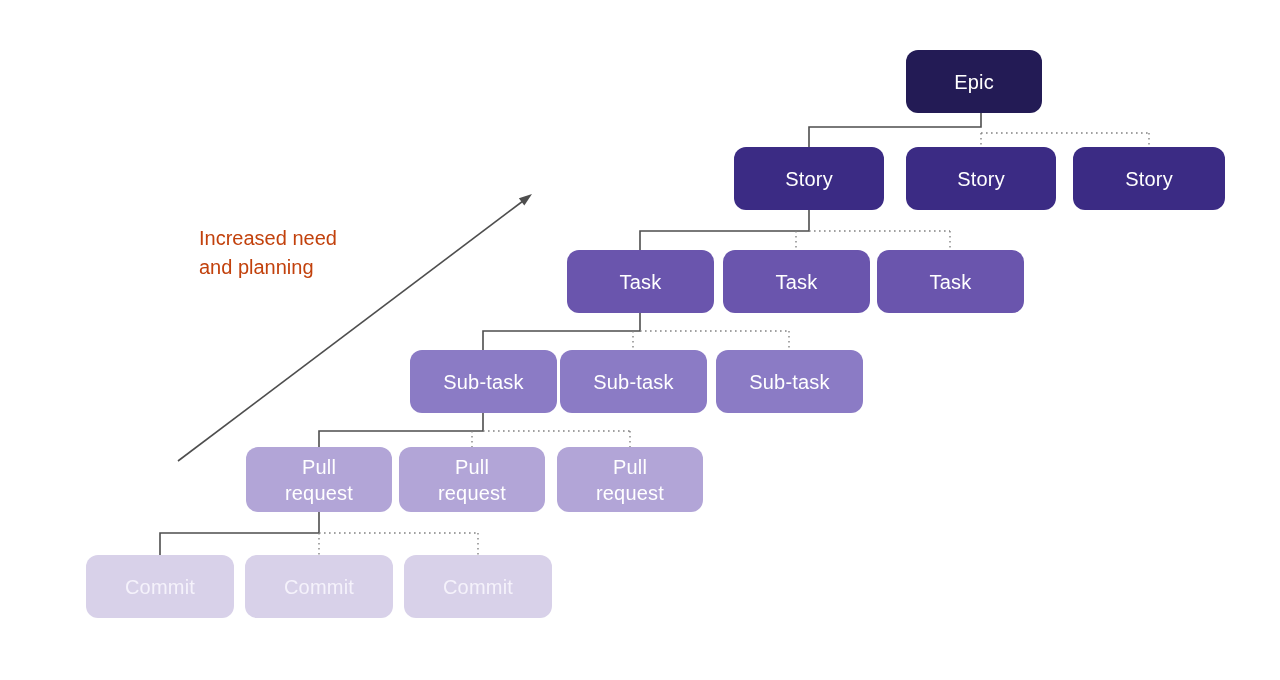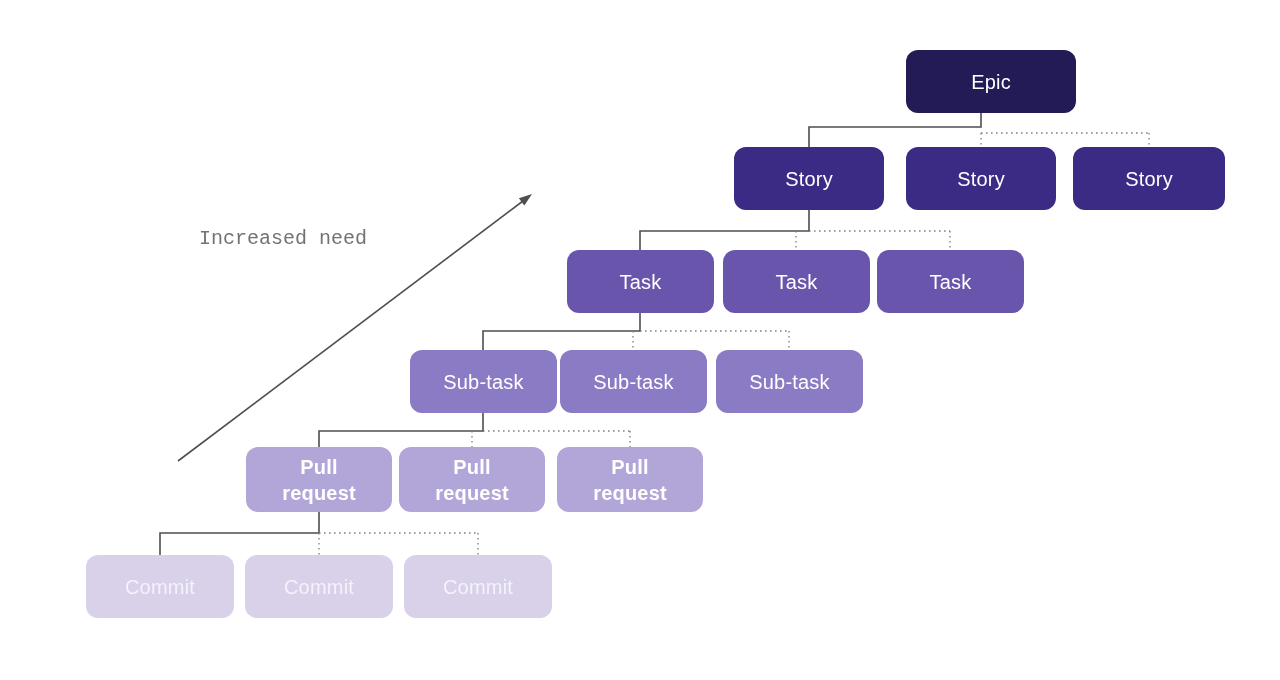--- a/index.html
+++ b/index.html
@@ -3,21 +3,21 @@
 <meta charset="utf-8">
 <style>
   html,body{margin:0;padding:0;background:#ffffff;}
   body{width:1280px;height:680px;position:relative;overflow:hidden;
        font-family:"Liberation Sans", sans-serif;}
   .canvas{position:absolute;inset:0;width:1280px;height:680px;}
   svg.wires{position:absolute;left:0;top:0;pointer-events:none;}
   .node{position:absolute;border-radius:12px;display:flex;align-items:center;
         justify-content:center;text-align:center;}
   .node .lbl{font-size:20px;line-height:26px;letter-spacing:.2px;}
-  .node .lbl.wrap{max-width:88px;font-weight:bold;}
+  .node .lbl.wrap{max-width:88px;}
   .annotation{position:absolute;left:199px;top:224px;font-size:20px;
               line-height:29px;white-space:nowrap;}
   .annotation span{display:block;}
 </style>
 </head>
 <body>
 
 <div class="canvas">
 
   <svg class="wires" width="1280" height="680" viewBox="0 0 1280 680">
@@ -43,25 +43,26 @@
     <g fill="none" stroke-width="1.4" stroke-dasharray="1.6,3.4">
       <path d="M319,533 L478,533 M319,533 L319,555 M478,533 L478,555" stroke="#838383"></path>
     </g>
 
     <g>
       <line x1="178" y1="461" x2="523" y2="201" stroke-width="1.6" stroke="#4e4e4e"></line>
       <polygon points="532,194 518.9,198.2 524.3,205.4" fill="#4e4e4e"></polygon>
     </g>
   </svg>
 
-  <div class="annotation" style="color: #737373; font-family: Liberation Mono, monospace;">
+  <div class="annotation" style="color: #c2410c;">
     <span>Increased need</span>
+    <span>and planning</span>
   </div>
 
-  <div class="node" style="left: 906px; top: 50px; width: 170px; height: 63px; background: rgb(35, 27, 85);">
+  <div class="node" style="left: 906px; top: 50px; width: 136px; height: 63px; background: rgb(35, 27, 85);">
     <span class="lbl" style="color: rgb(255, 255, 255);">Epic</span>
   </div>
 
   <div class="node" style="left: 734px; top: 147px; width: 150px; height: 63px; background: rgb(59, 43, 132);">
     <span class="lbl" style="color: rgb(255, 255, 255);">Story</span>
   </div>
   <div class="node" style="left: 906px; top: 147px; width: 150px; height: 63px; background: rgb(59, 43, 132);">
     <span class="lbl" style="color: rgb(255, 255, 255);">Story</span>
   </div>
   <div class="node" style="left: 1073px; top: 147px; width: 152px; height: 63px; background: rgb(59, 43, 132);">

